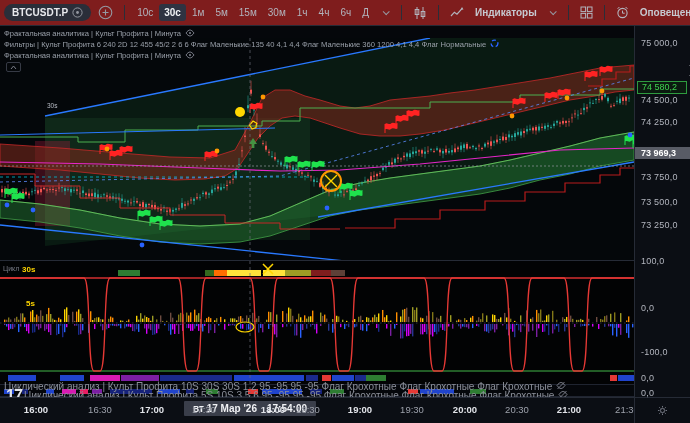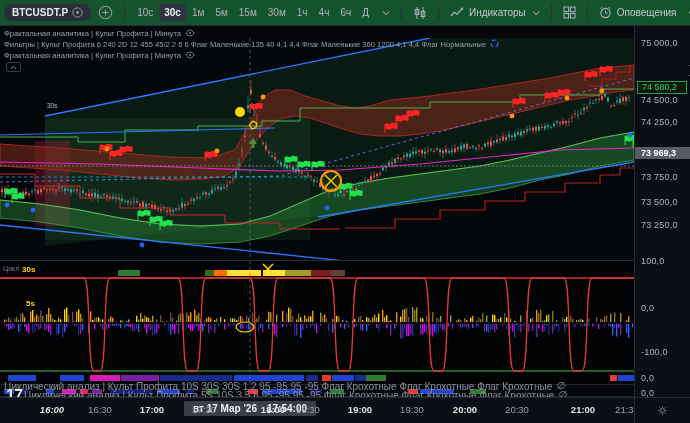--- a/index.html
+++ b/index.html
@@ -1,27 +1,27 @@
 <!DOCTYPE html>
 <html><head>
 <meta charset="utf-8">
 <style>
   html,body{margin:0;padding:0;background:#000;}
   *{box-sizing:border-box;}
   #app{position:relative;width:690px;height:423px;overflow:hidden;background:#05070b;
        font-family:"Liberation Sans",sans-serif;color:#b2b5be;}
   
-  #toolbar{position:absolute;left:0;top:0;width:690px;height:26px;background:#14532d;
+  #toolbar{position:absolute;left:0;top:0;width:690px;height:26px;background:#7f1d1d;
            border-bottom:1px solid #262b36;display:flex;align-items:center;padding:8px 4px;
            gap:3px;font-size:10px;white-space:nowrap;overflow:hidden;z-index:40;}
   .sep{width:1px;height:15px;background:#2a2e39;margin:0 4px;flex:0 0 auto;}
   .pill{display:flex;align-items:center;gap:4px;background:#2a2e39;border-radius:12px;
         padding:3px 8px;color:#e8e9ed;font-weight:700;font-size:10px;cursor:pointer;flex:0 0 auto;}
-  .tbtn{display:flex;align-items:center;gap:5px;padding:3px 4px;border-radius:3px;color:#c6c9d0;
-        cursor:pointer;flex:0 0 auto;}
+  .tbtn{display:flex;align-items:center;gap:11px;padding:3px 4px;border-radius:3px;color:#c6c9d0;
+        cursor:pointer;flex:0 0 auto;font-weight:bold;}
   #tfs{display:flex;align-items:center;gap:1px;flex:0 0 auto;}
   .tf{padding:3px 5px;border-radius:3px;color:#b2b5be;cursor:pointer;font-size:10px;}
   .tf.active{background:#2f3342;color:#f0f1f4;font-weight:700;}
   .chev{width:5px;height:5px;border-right:1.4px solid #9598a1;border-bottom:1.4px solid #9598a1;
         transform:rotate(45deg) translateY(-1px);display:inline-block;margin:0 2px;}
   svg.icon{display:block;}
   
   .pane{position:absolute;left:0;width:634px;overflow:hidden;margin-top:12px;}
   #main-pane{top:26px;height:222px;background:#04070a;}
   #osc-pane{top:248px;height:124px;background:#020304;border-top:1px solid #262b36;}
@@ -1255,26 +1255,26 @@
       <span class="ptick" style="top: 321px;">-100,0</span>
       <span class="ptick" style="top: 347px;">0,0</span>
       <span class="ptick" style="top: 362px;">0,0</span>
     </div>
 
   <div id="time-axis">
     <div id="crosshair-time" style="left: 250px;">
       <span>вт 17 Мар '26</span>
       <span>17:54:00</span>
     </div>
-  <span class="ttick major" style="left: 52px; font-style: italic;">16:00</span>
+  <span class="ttick major" style="left: 36px;">16:00</span>
       <span class="ttick" style="left: 100px;">16:30</span>
       <span class="ttick major" style="left: 152px;">17:00</span>
       <span class="ttick" style="left: 204px;">17:30</span>
       <span class="ttick major" style="left: 264px; margin-left: 9px;">18:00</span>
       <span class="ttick" style="left: 308px;">18:30</span>
       <span class="ttick major" style="left: 360px;">19:00</span>
       <span class="ttick" style="left: 412px;">19:30</span>
       <span class="ttick major" style="left: 465px;">20:00</span>
       <span class="ttick" style="left: 517px;">20:30</span>
-      <span class="ttick major" style="left: 583px;">21:00</span>
+      <span class="ttick major" style="left: 569px;">21:00</span>
       <span class="ttick" style="left: 627px;">21:30</span>
     </div>
 </div>
 
 </body></html>

